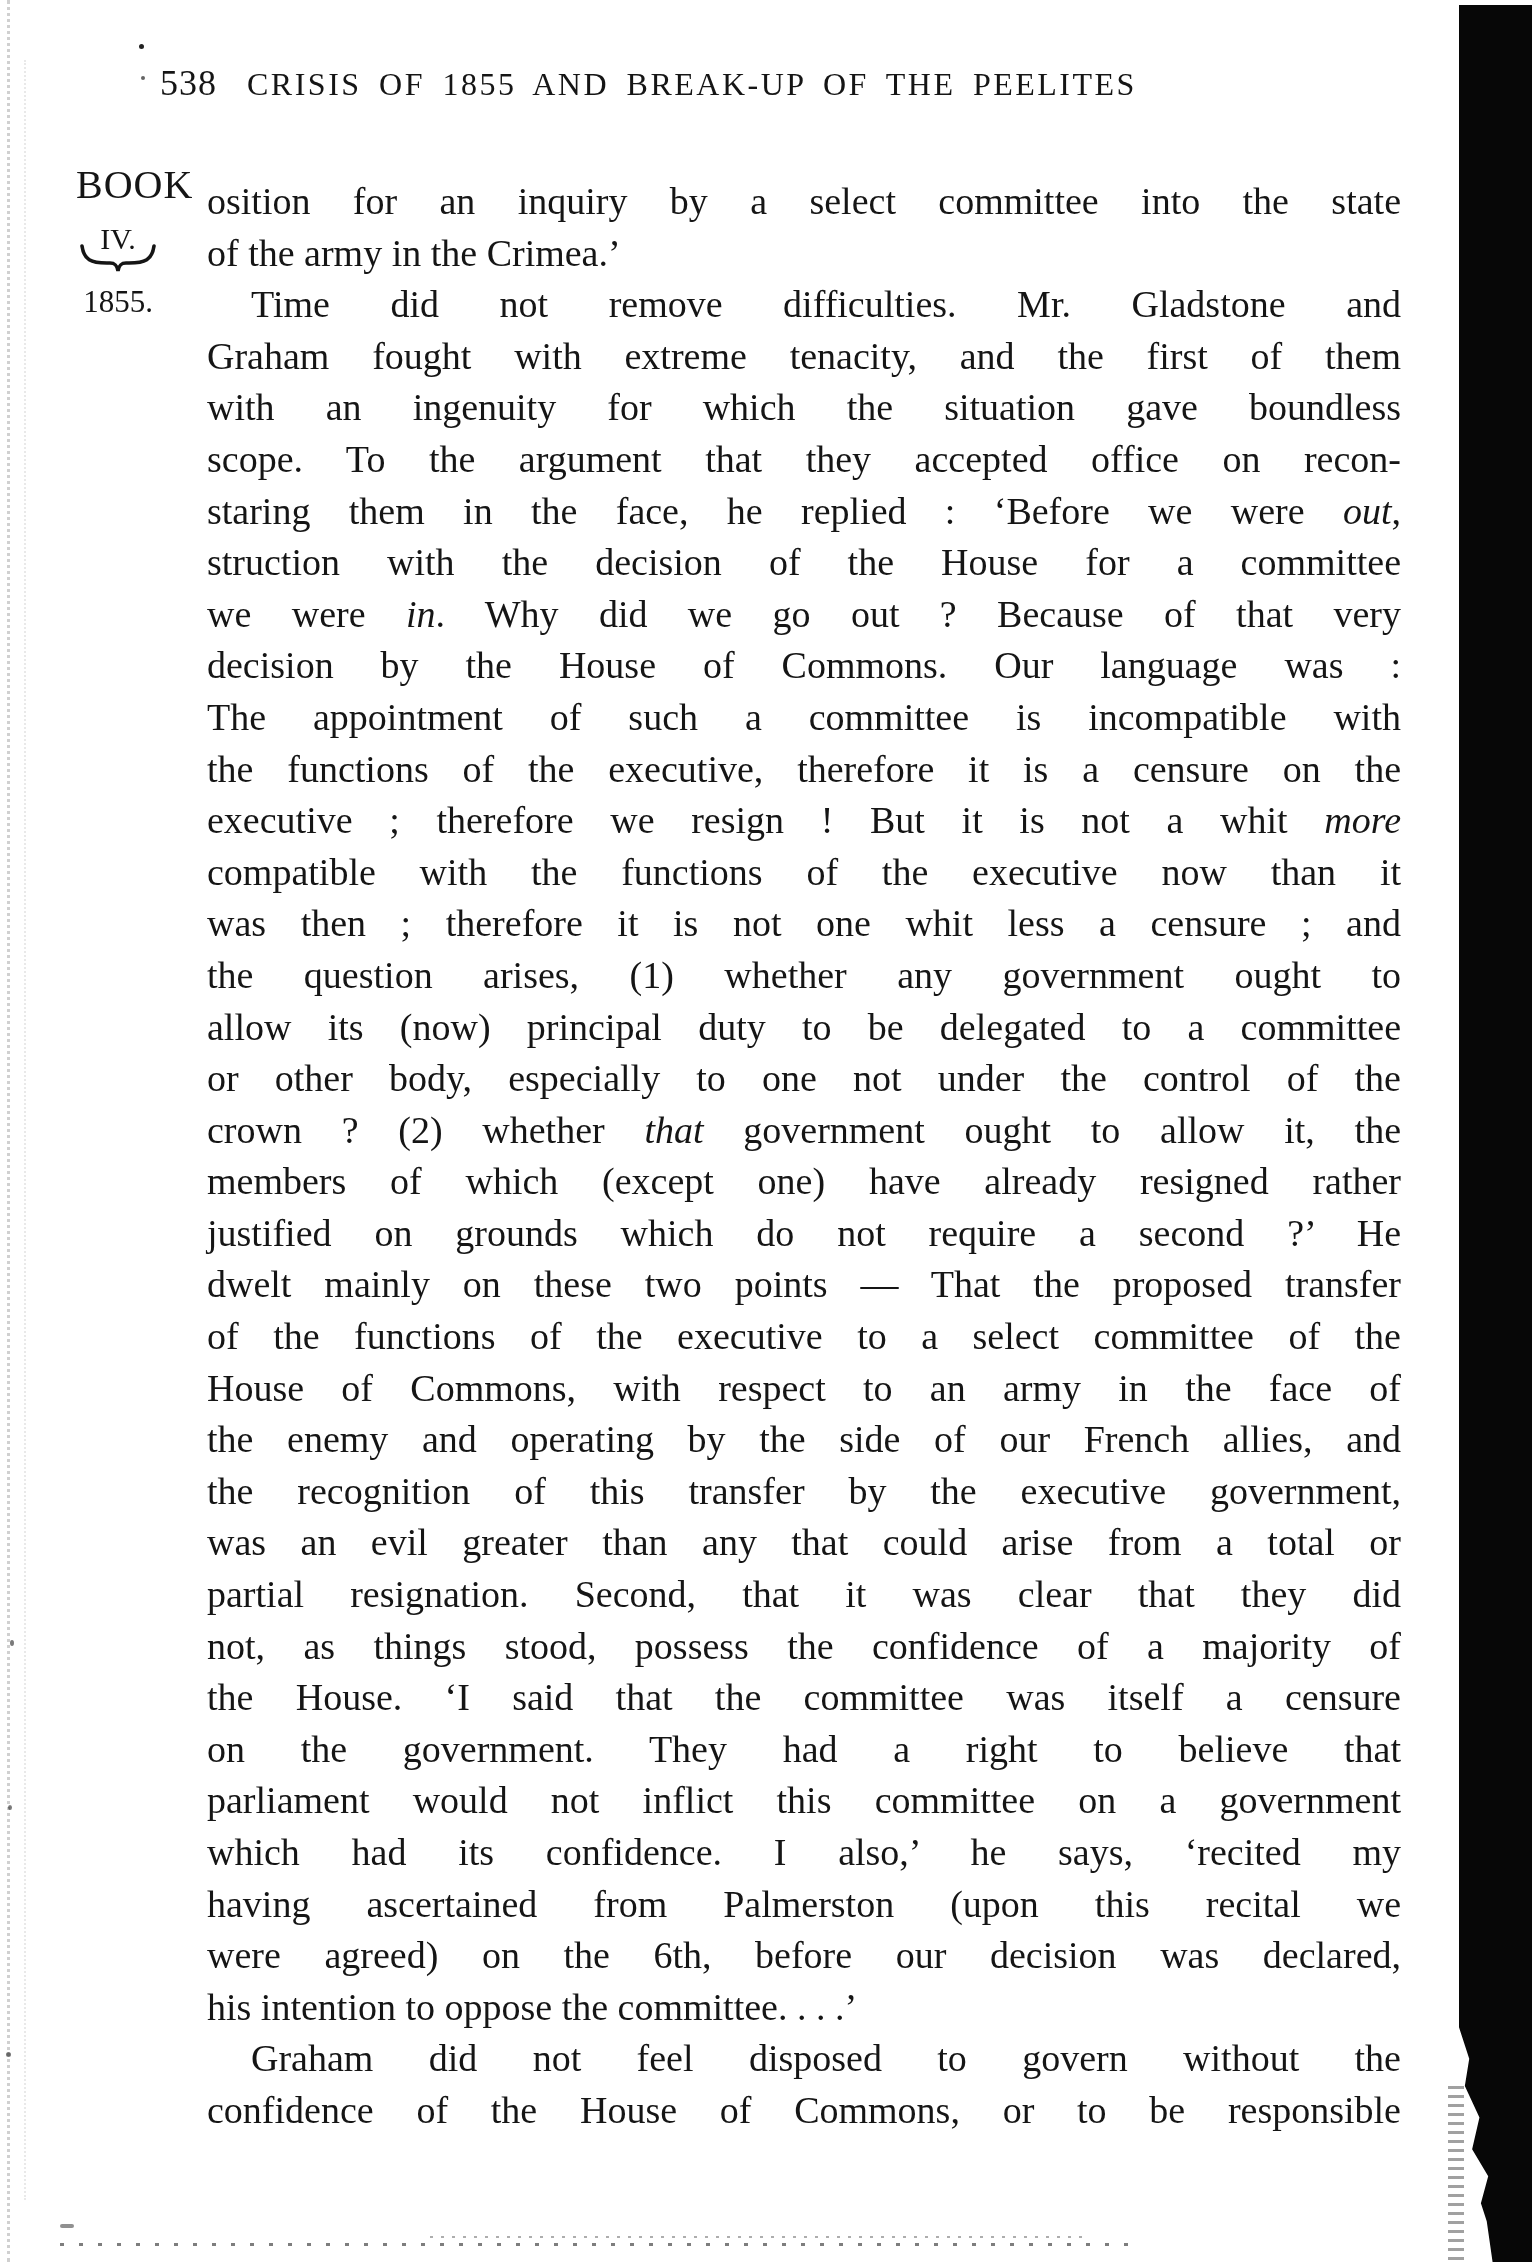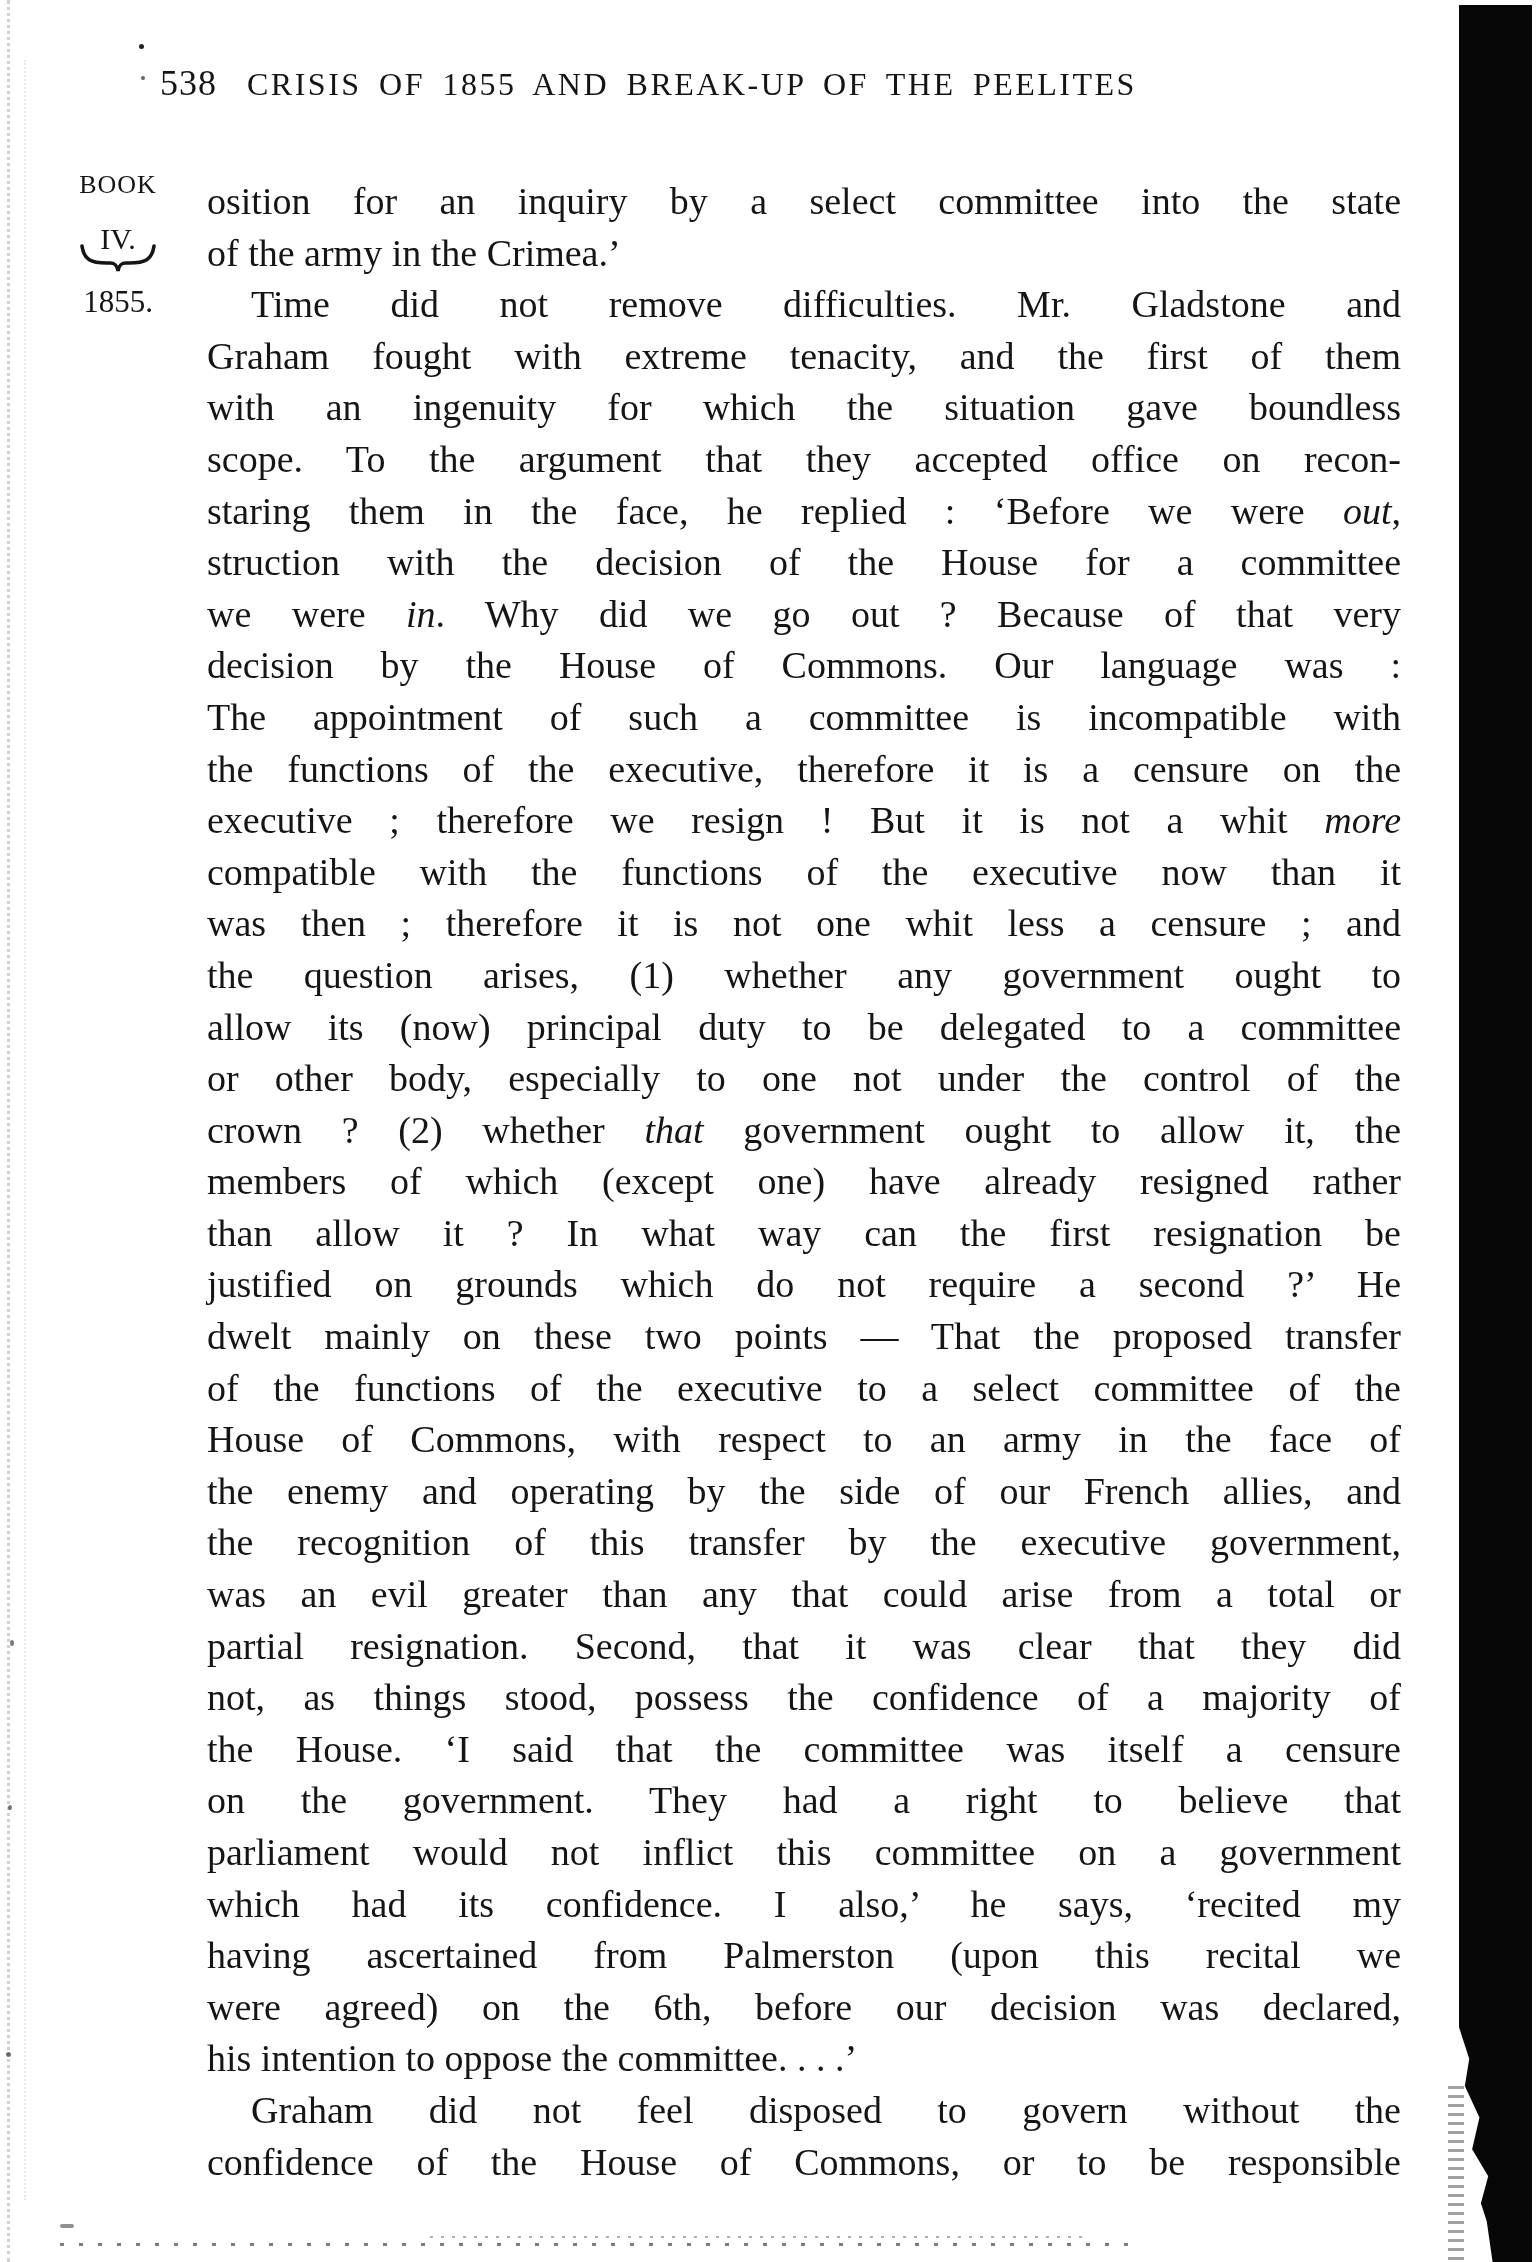--- a/index.html
+++ b/index.html
@@ -17,21 +17,21 @@
     font-size:36px;font-weight:400;letter-spacing:1px;
   }
   .running-title{
     position:absolute;left:247px;top:66px;
     font-size:32px;font-weight:400;
     letter-spacing:2.5px;word-spacing:7px;
     white-space:nowrap;
   }
   
   .margin-note{position:absolute;left:76px;width:84px;text-align:center;}
-  .mn-book{top:170px;font-size:26px;letter-spacing:1px;text-align:center;}
+  .mn-book{top:161px;font-size:40px;letter-spacing:1px;text-align:center;}
   .mn-iv{top:222px;font-size:30px;}
   .mn-brace{top:243px;height:30px;}
   .mn-year{top:284px;font-size:31px;}
   
   .body-text{
     position:absolute;left:207px;top:176px;width:1194px;
     font-size:38px;line-height:51.6px;
   }
   .line{height:51.6px;text-align:left;}
   .line.j{text-align:justify;text-align-last:justify;}
@@ -103,21 +103,20 @@
       <div class="line j"><span>The appointment of such a committee is incompatible with</span></div>
       <div class="line j"><span>the functions of the executive, therefore it is a censure on the</span></div>
       <div class="line j"><span>executive ; therefore we resign !  But it is not a whit </span><i>more</i></div>
       <div class="line j"><span>compatible with the functions of the executive now than it</span></div>
       <div class="line j"><span>was then ; therefore it is not one whit less a censure ; and</span></div>
       <div class="line j"><span>the question arises, (1) whether any government ought to</span></div>
       <div class="line j"><span>allow its (now) principal duty to be delegated to a committee</span></div>
       <div class="line j"><span>or other body, especially to one not under the control of the</span></div>
       <div class="line j"><span>crown ?  (2) whether </span><i>that</i><span> government ought to allow it, the</span></div>
       <div class="line j"><span>members of which (except one) have already resigned rather</span></div>
-      <div class="line j"><span>than allow it ?  In what way can the first resignation be</span></div>
       <div class="line j"><span>justified on grounds which do not require a second ?’  He</span></div>
       <div class="line j"><span>dwelt mainly on these two points — That the proposed transfer</span></div>
       <div class="line j"><span>of the functions of the executive to a select committee of the</span></div>
       <div class="line j"><span>House of Commons, with respect to an army in the face of</span></div>
       <div class="line j"><span>the enemy and operating by the side of our French allies, and</span></div>
       <div class="line j"><span>the recognition of this transfer by the executive government,</span></div>
       <div class="line j"><span>was an evil greater than any that could arise from a total or</span></div>
       <div class="line j"><span>partial resignation.  Second, that it was clear that they did</span></div>
       <div class="line j"><span>not, as things stood, possess the confidence of a majority of</span></div>
       <div class="line j"><span>the House.  ‘I said that the committee was itself a censure</span></div>

